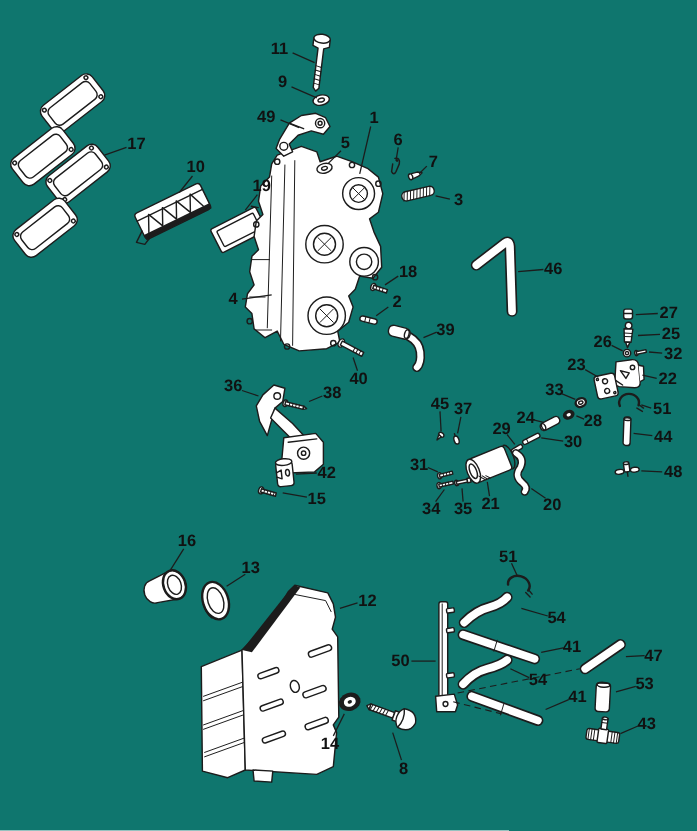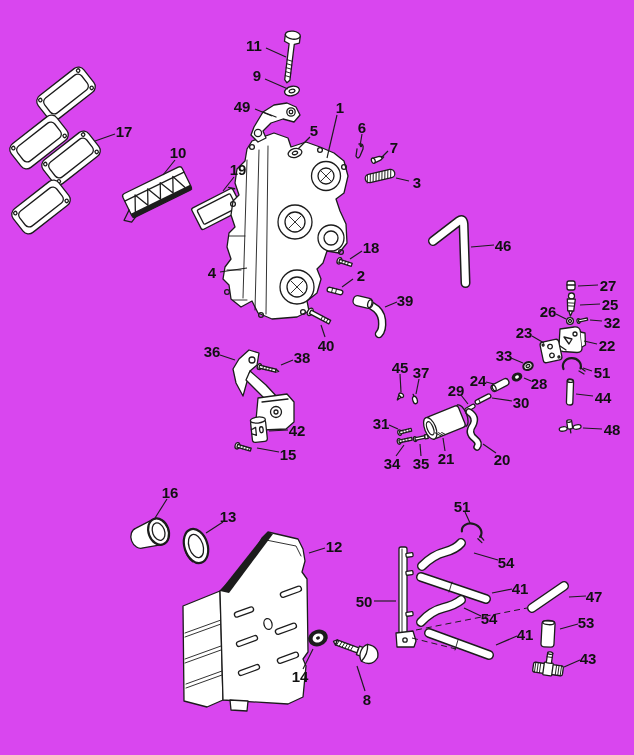--- a/index.html
+++ b/index.html
@@ -1,16 +1,16 @@
 <!DOCTYPE html>
 <html><head>
 <meta charset="utf-8">
 <style>
   html,body{margin:0;padding:0;background:#fff;}
-  #stage{position:relative;width:634px;height:755px;background:#d946ef;overflow:hidden;}
+  #stage{position:relative;width:634px;height:755px;background:#0f766e;overflow:hidden;}
   svg{display:block;}
   .ln{fill:none;stroke:#1c1c1c;stroke-width:1.3;stroke-linejoin:round;stroke-linecap:round;}
   .fw{fill:#ffffff;stroke:#1c1c1c;stroke-width:1.3;stroke-linejoin:round;}
   .thin{stroke-width:0.9;}
   .thick{stroke-width:2.2;}
   .dk{fill:#1c1c1c;stroke:none;}
   .tube-o{fill:none;stroke:#1c1c1c;stroke-width:10;stroke-linecap:round;stroke-linejoin:round;}
   .tube-o2{fill:none;stroke:#1c1c1c;stroke-width:8.5;stroke-linecap:round;stroke-linejoin:round;}
   .tube-o3{fill:none;stroke:#1c1c1c;stroke-width:7.5;stroke-linecap:round;stroke-linejoin:round;}
   .tube-i{fill:none;stroke:#ffffff;stroke-width:7;stroke-linecap:round;stroke-linejoin:round;}

